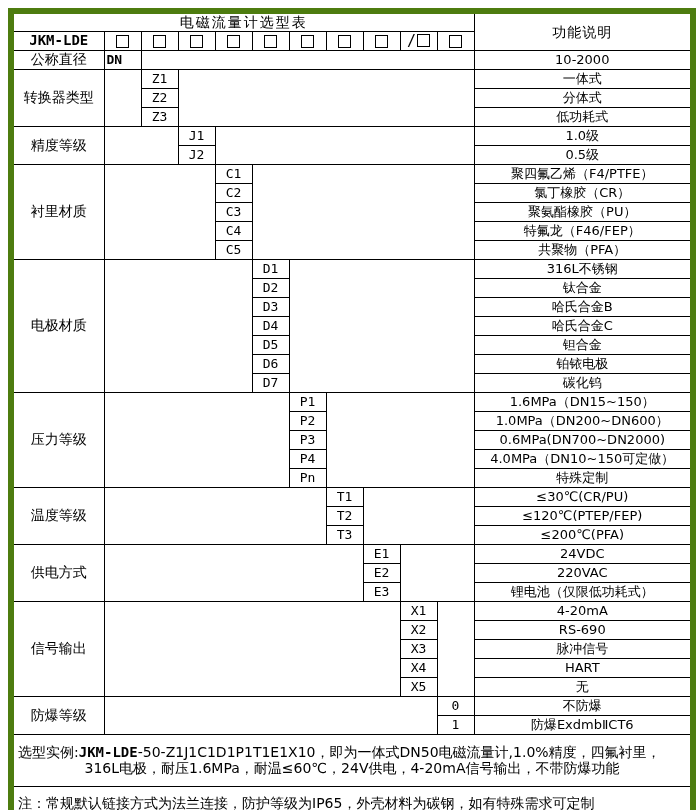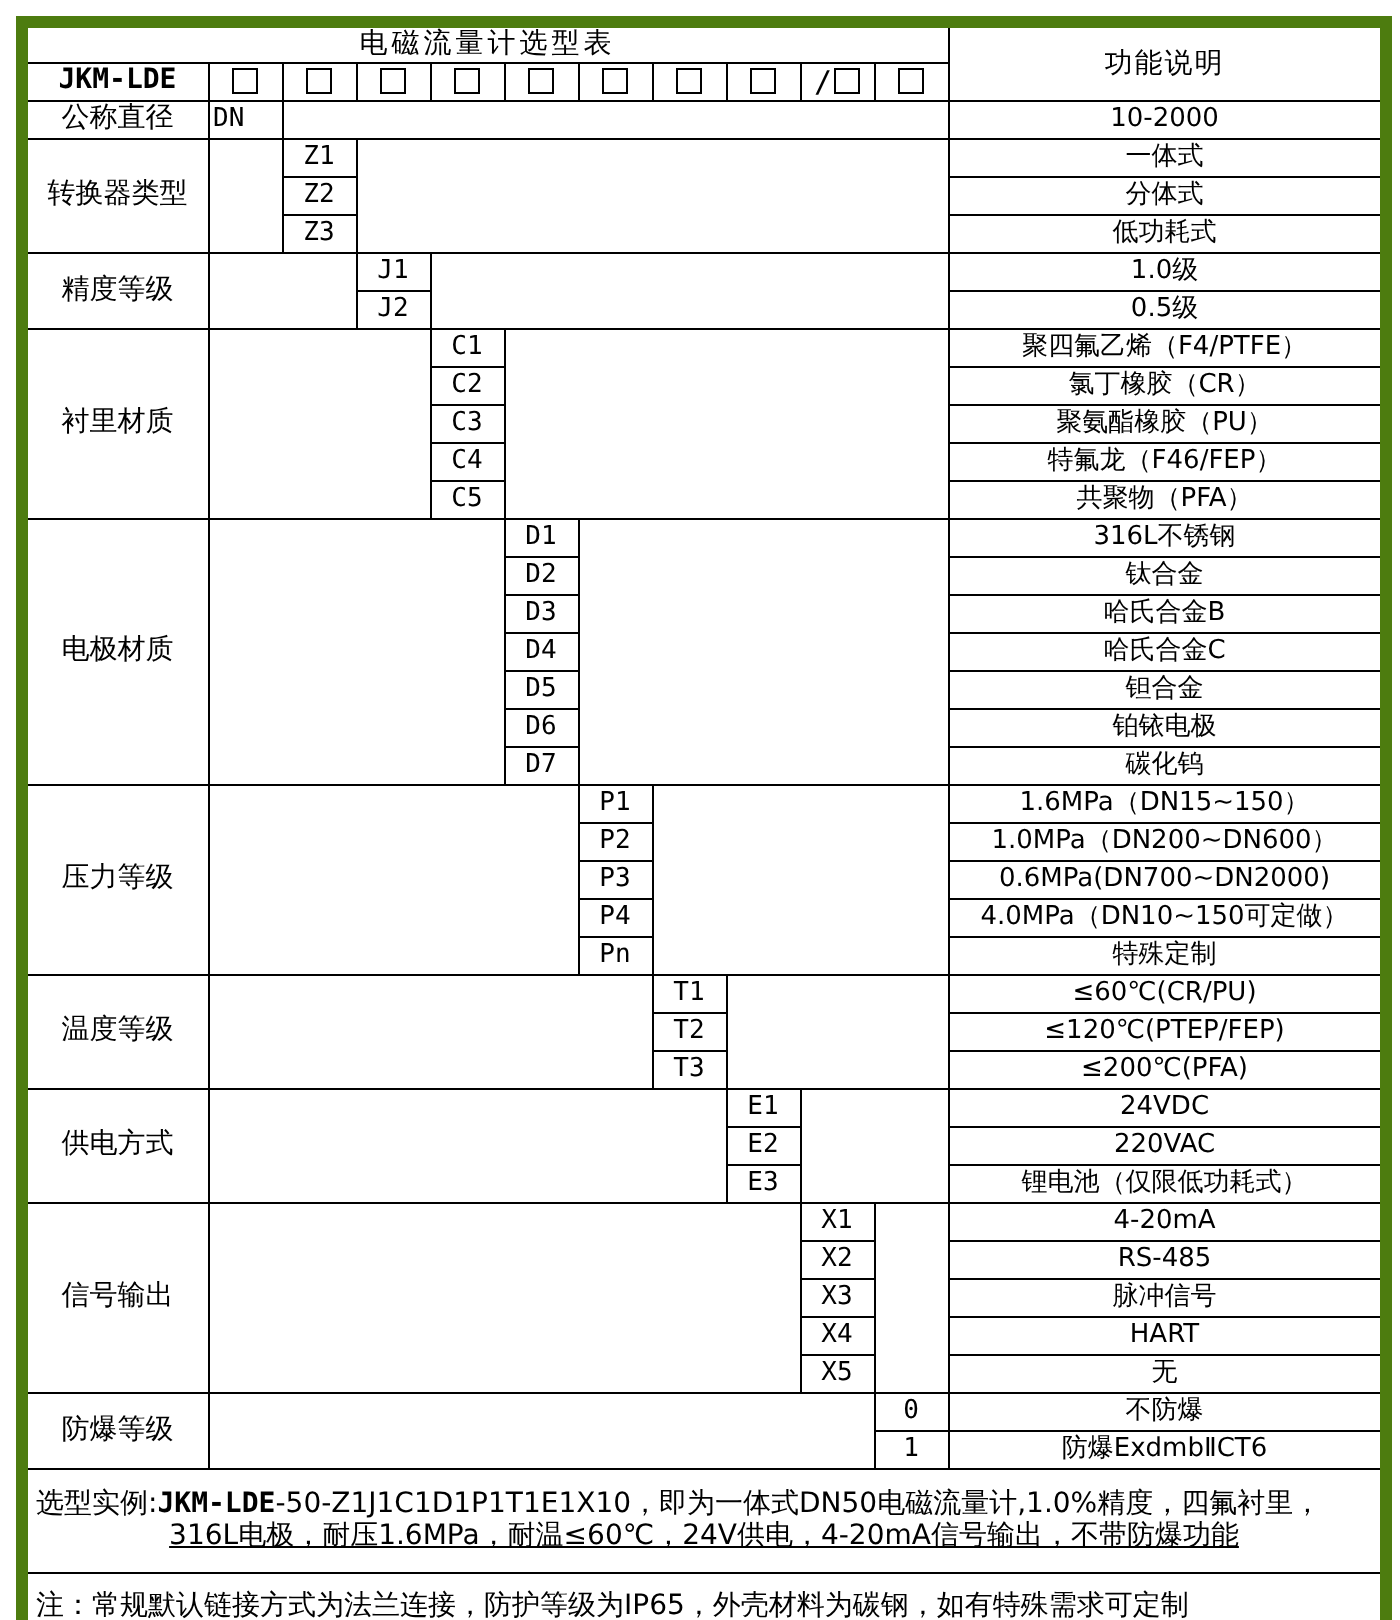--- a/index.html
+++ b/index.html
@@ -10,24 +10,24 @@
   tr.example-row{height:52px;}
   tr.note-row{height:36px;}
   .title{font-size:14px;letter-spacing:2px;}
   .fn-head{font-size:14px;letter-spacing:1px;}
   .model-cell{font-weight:bold;font-size:14px;font-family:"DejaVu Sans Mono","Liberation Mono",monospace;}
   .cat{font-size:14px;margin-left:23px;}
   .code{font-family:"DejaVu Sans Mono","Liberation Mono",monospace;font-size:13px;}
   .desc{font-size:13px;}
   .cb{display:inline-block;width:11px;height:11px;border:1px solid #000;vertical-align:middle;background:#fff;}
   .slash{font-size:15px;vertical-align:middle;margin-right:1px;font-family:"DejaVu Sans Mono","Liberation Mono",monospace;}
-  .dn-code{text-align:left;padding-left:2px;}
+  .dn-code{text-align:left;padding-left:2px;font-weight:bold;}
   .example{font-size:14px;}
   .example .l1{text-align:left;padding-left:4px;}
-  .example .l2{text-align:center;text-decoration:underline;}
+  .example .l2{text-align:center;}
   .example .bold{font-weight:bold;font-family:"DejaVu Sans Mono","Liberation Mono",monospace;}
   .note{font-size:14px;text-align:left;padding-left:4px;white-space:nowrap;}
 </style>
 </head>
 <body>
 
 <table>
   <colgroup>
     <col style="width:93px">
     <col style="width:37px">
@@ -176,21 +176,21 @@
   <tr class="std">
     <td class="code">Pn</td>
     <td class="desc">特殊定制</td>
   </tr>
 
   <tr class="std">
     <td class="cat" rowspan="3">温度等级</td>
     <td colspan="6" rowspan="3"></td>
     <td class="code">T1</td>
     <td colspan="3" rowspan="3"></td>
-    <td class="desc">≤60℃(CR/PU)</td>
+    <td class="desc">≤30℃(CR/PU)</td>
   </tr>
   <tr class="std">
     <td class="code">T2</td>
     <td class="desc">≤120℃(PTEP/FEP)</td>
   </tr>
   <tr class="std">
     <td class="code">T3</td>
     <td class="desc">≤200℃(PFA)</td>
   </tr>
 
@@ -212,21 +212,21 @@
 
   <tr class="std">
     <td class="cat" rowspan="5">信号输出</td>
     <td colspan="8" rowspan="5"></td>
     <td class="code">X1</td>
     <td rowspan="5"></td>
     <td class="desc">4-20mA</td>
   </tr>
   <tr class="std">
     <td class="code">X2</td>
-    <td class="desc">RS-485</td>
+    <td class="desc">RS-690</td>
   </tr>
   <tr class="std">
     <td class="code">X3</td>
     <td class="desc">脉冲信号</td>
   </tr>
   <tr class="std">
     <td class="code">X4</td>
     <td class="desc">HART</td>
   </tr>
   <tr class="std">

